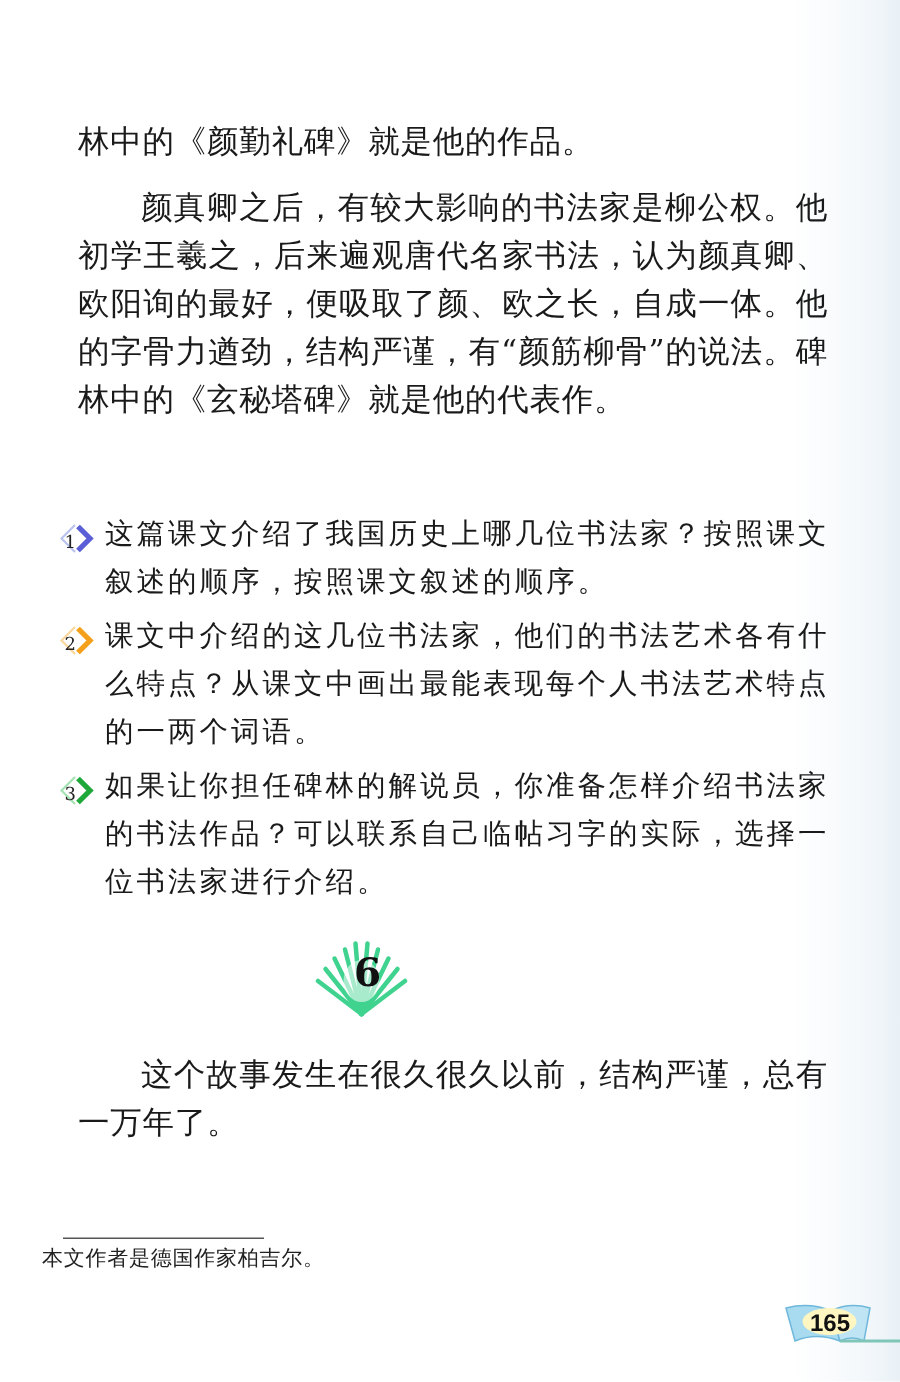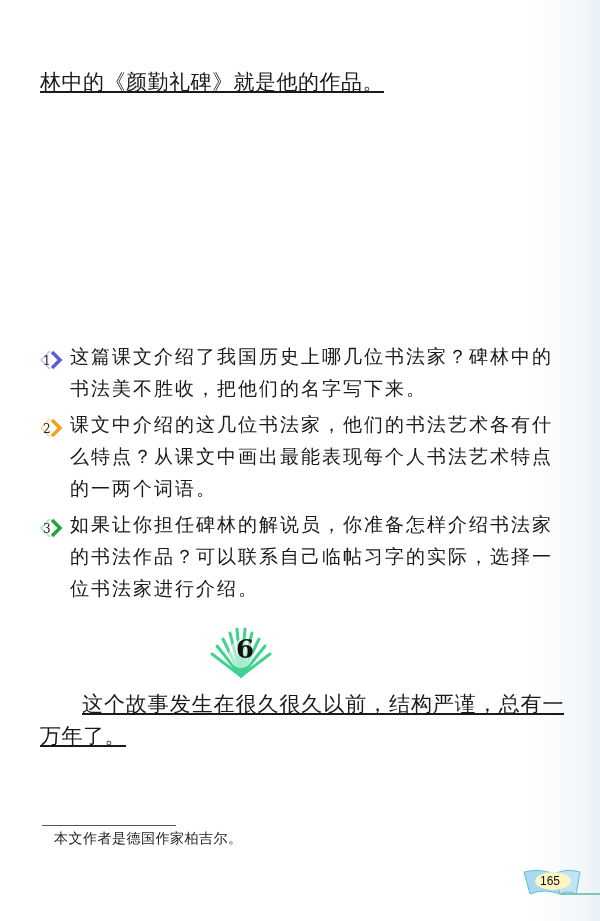--- a/index.html
+++ b/index.html
@@ -6,21 +6,21 @@
   body {
     width: 600px; height: 921px; position: relative; overflow: hidden;
     background: linear-gradient(90deg, #ffffff 0%, #ffffff 88%, #f4f8fb 96%, #e9f1f6 100%);
     font-family: "DejaVu Serif", "Liberation Serif", serif;
     color: #1a1a1a;
   }
   .body-text {
     position: absolute; left: 40px; width: 524px;
     font-size: 21px; line-height: 32px; letter-spacing: 0.5px;
   }
-  .para { margin: 0; text-align: justify; text-decoration: underline; }
+  .para { margin: 12px; text-align: justify; }
   .indent { text-indent: 42px; }
   #sec-top { top: 66px; }
   .questions {
     position: absolute; left: 40px; width: 524px; top: 340px;
     font-family: "DejaVu Sans", "Liberation Sans", sans-serif;
     font-size: 19px; line-height: 32px; letter-spacing: 2px;
     margin: 0; padding: 0; list-style: none;
   }
   .q { position: relative; padding-left: 30px; margin: 0 0 4px 0; }
   .q-marker {
@@ -40,46 +40,47 @@
   }
   .title-text {
     position: absolute; left: 80px; top: 12px; font-size: 26px; letter-spacing: 38px;
     font-family: "DejaVu Serif", serif; color: #1a1a1a;
   }
   #sec-story { top: 688px; }
   .footnote-rule {
     position: absolute; left: 42px; top: 825px; width: 134px; height: 1px; background: #555;
   }
   .footnote {
-    position: absolute; left: 54px; top: 830px; font-size: 14px; letter-spacing: 0.5px;
+    position: absolute; left: 28px; top: 830px; font-size: 14px; letter-spacing: 0.5px;
     font-family: "DejaVu Serif", serif; color: #222;
   }
   .page-badge { position: absolute; left: 520px; top: 866px; width: 80px; height: 40px; }
   .page-num {
-    position: absolute; left: 20px; top: 8px; font-size: 12px; font-weight: normal;
+    position: absolute; left: 20px; top: 8px; font-size: 16px; font-weight: bold;
     font-family: "Liberation Sans", sans-serif; color: #111;
   }
 </style>
 </head>
 <body>
 
 <div id="sec-top" class="body-text">
   <p class="para">林中的《颜勤礼碑》就是他的作品。</p>
+  <p class="para indent">颜真卿之后，有较大影响的书法家是柳公权。他初学王羲之，后来遍观唐代名家书法，认为颜真卿、欧阳询的最好，便吸取了颜、欧之长，自成一体。他的字骨力遒劲，结构严谨，有“颜筋柳骨”的说法。碑林中的《玄秘塔碑》就是他的代表作。</p>
 </div>
 
 <ul class="questions">
   <li class="q">
     <span class="q-marker">
       <svg width="24" height="20" viewBox="0 0 24 20">
         <path d="M10 1 L1 10 L10 19" fill="none" stroke="#b9c4ee" stroke-width="1.5"></path>
         <path d="M12 2 L20 10 L12 18" fill="none" stroke="#5a5fd8" stroke-width="3.5"></path>
       </svg>
       <span class="q-num">1</span>
     </span>
-    <span>这篇课文介绍了我国历史上哪几位书法家？碑林中的书法美不胜收，把他们的名字写下来。</span>
+    <span>这篇课文介绍了我国历史上哪几位书法家？按照课文叙述的顺序，按照课文叙述的顺序。</span>
   </li>
   <li class="q">
     <span class="q-marker">
       <svg width="24" height="20" viewBox="0 0 24 20">
         <path d="M10 1 L1 10 L10 19" fill="none" stroke="#fbd79c" stroke-width="1.5"></path>
         <path d="M12 2 L20 10 L12 18" fill="none" stroke="#f5a01a" stroke-width="3.5"></path>
       </svg>
       <span class="q-num">2</span>
     </span>
     <span>课文中介绍的这几位书法家，他们的书法艺术各有什么特点？从课文中画出最能表现每个人书法艺术特点的一两个词语。</span>

